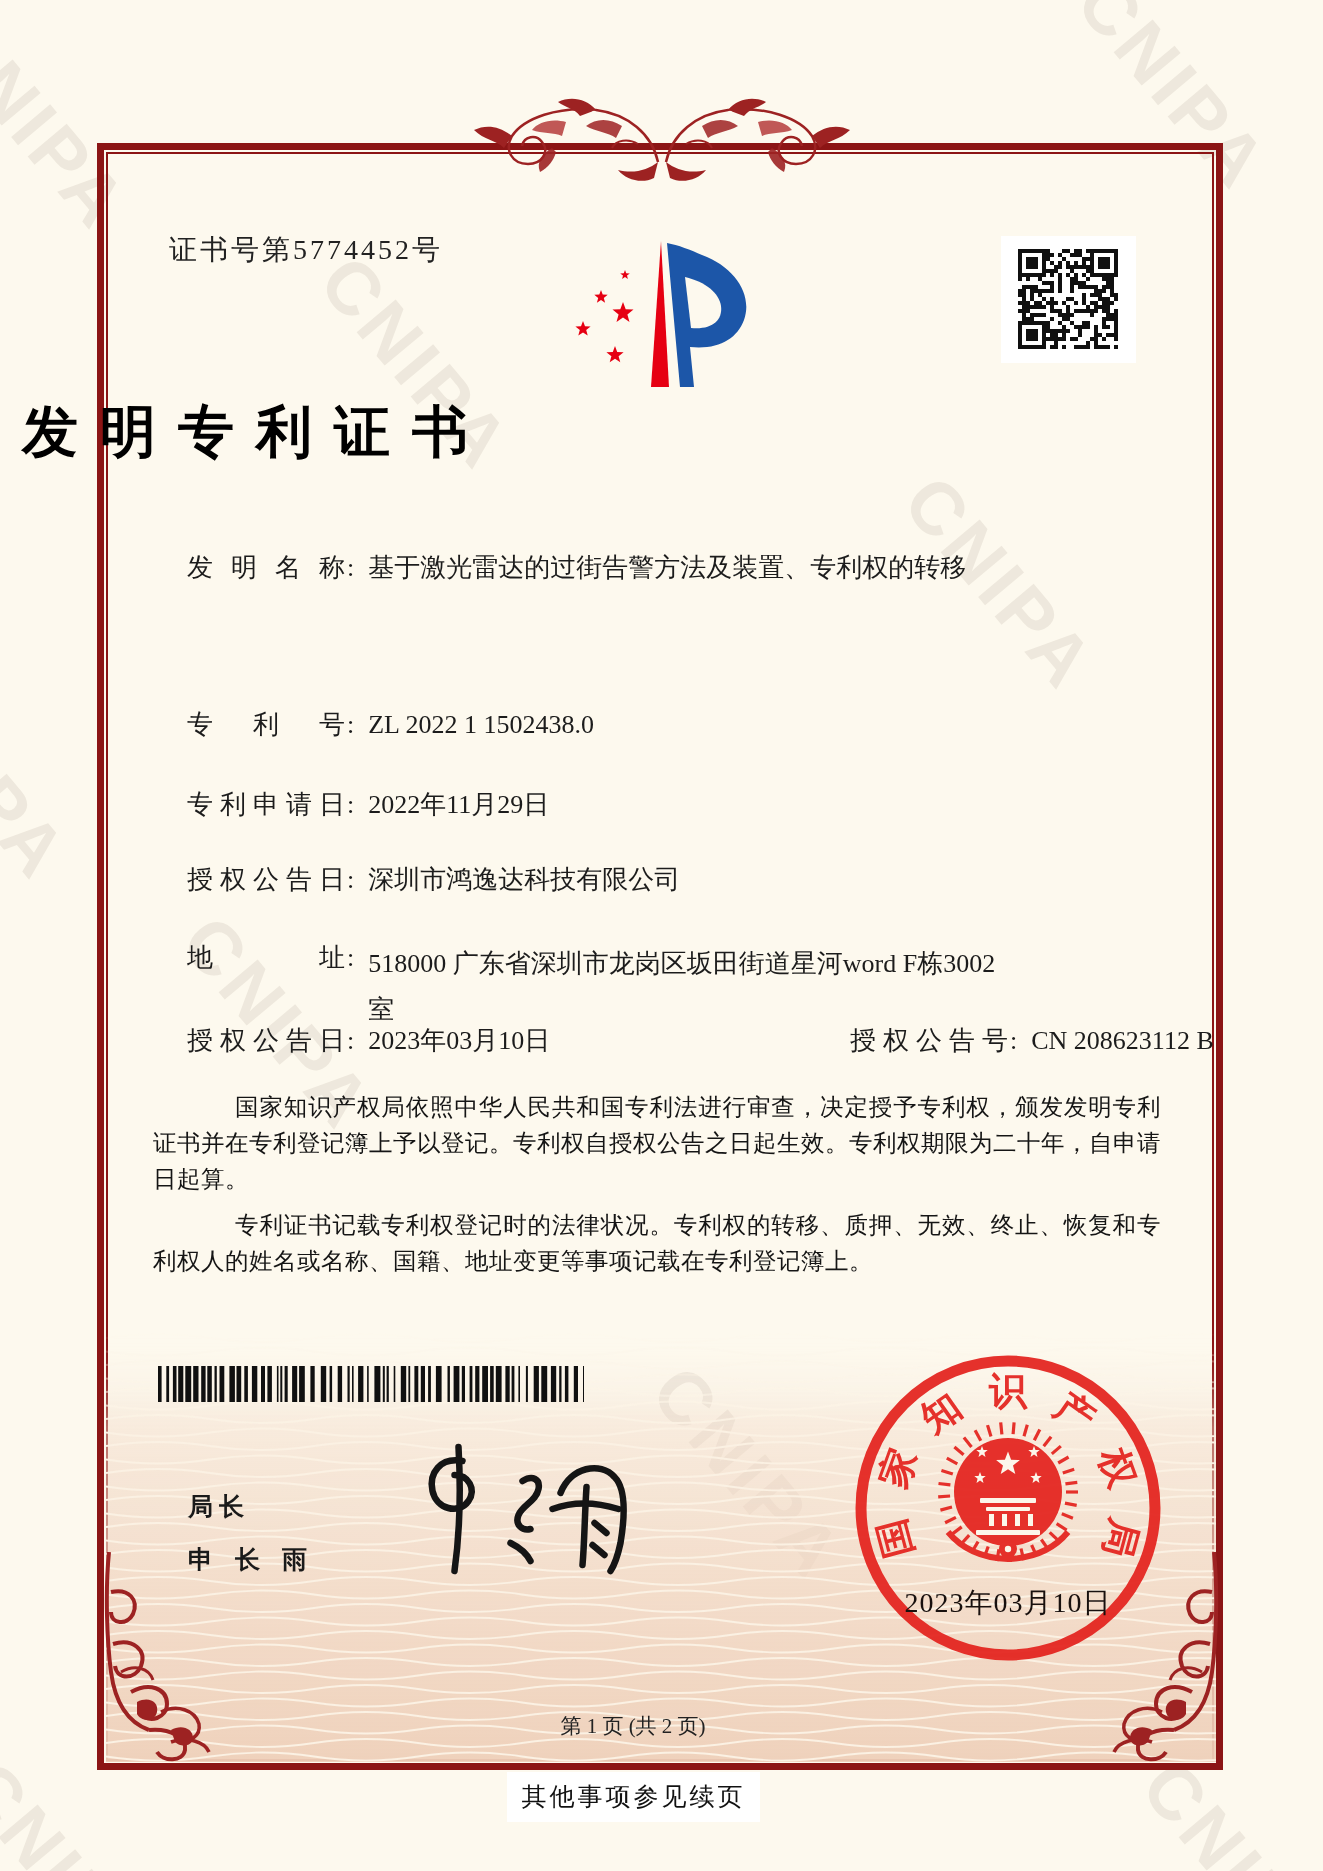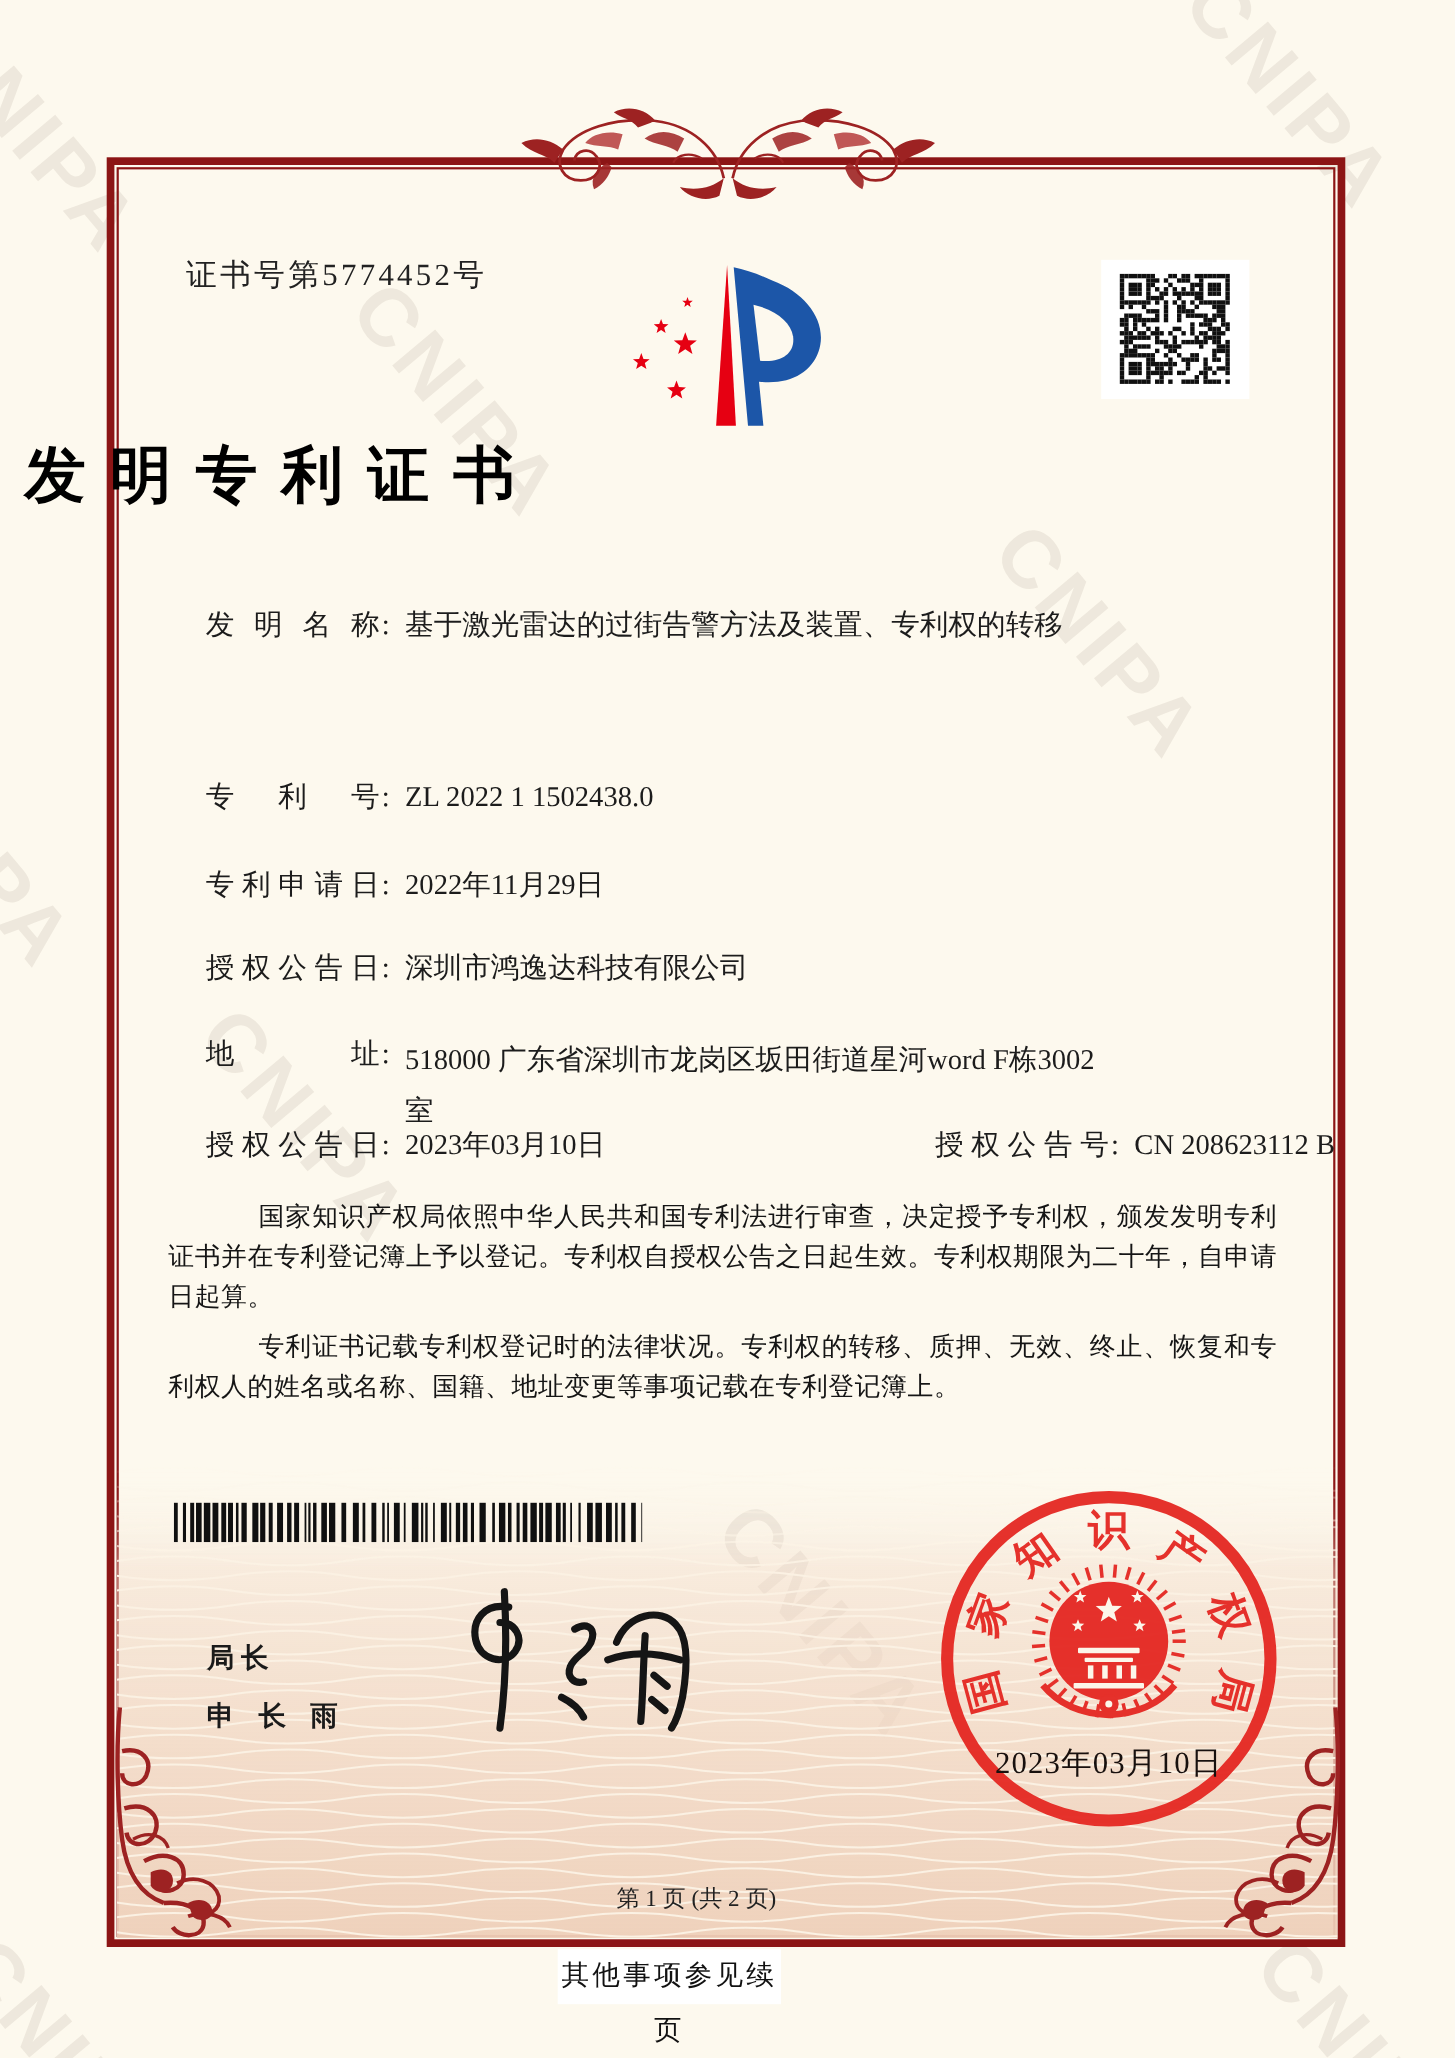--- a/index.html
+++ b/index.html
@@ -41,21 +41,21 @@
   .dirtitle{position:absolute;left:188px;top:1490px;font-family:Liberation Serif, serif;
             font-weight:600;font-size:25px;letter-spacing:6px;color:#1a1a1a;}
   .dirname{position:absolute;left:188px;top:1543px;font-family:Liberation Mono, monospace;
            font-weight:600;font-size:25px;letter-spacing:22px;color:#1a1a1a;}
   .sig{position:absolute;left:408px;top:1443px;}
   .seal{position:absolute;left:852px;top:1352px;}
   .sealch{font-size:38px;font-weight:700;fill:#e4231e;font-family:"Liberation Serif","DejaVu Serif",serif;}
   
   .pagefoot{position:absolute;left:633px;top:1712px;transform:translateX(-50%);font-size:21px;color:#222;
             white-space:nowrap;}
-  .contbox{position:absolute;left:507px;top:1772px;width:203px;height:50px;background:#ffffff;
+  .contbox{position:absolute;left:507px;top:1772px;width:253px;height:50px;background:#ffffff;
            text-align:center;line-height:50px;font-size:25px;letter-spacing:3px;color:#111;}
   .orn{position:absolute;}
 </style>
 </head>
 <body>
 
 <div class="page">
 
   <div class="wm" style="left:-15px;top:0px">CNIPA</div>
   <div class="wm" style="left:1125px;top:-40px">CNIPA</div>

